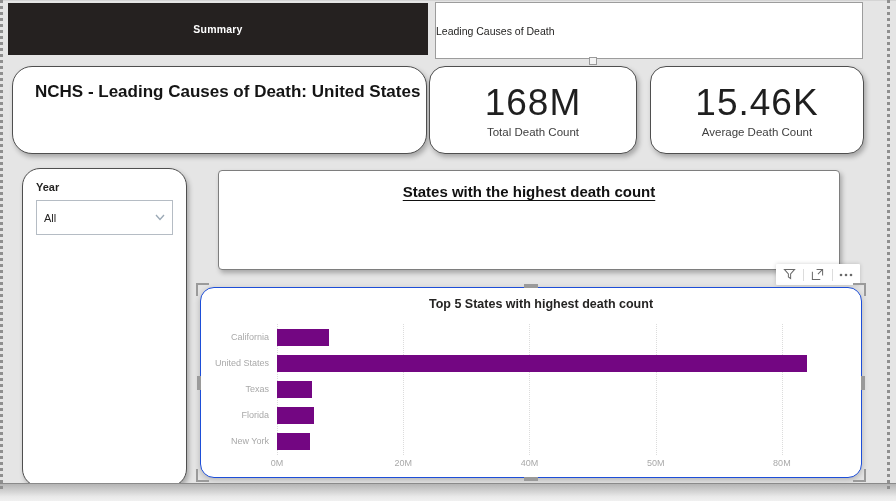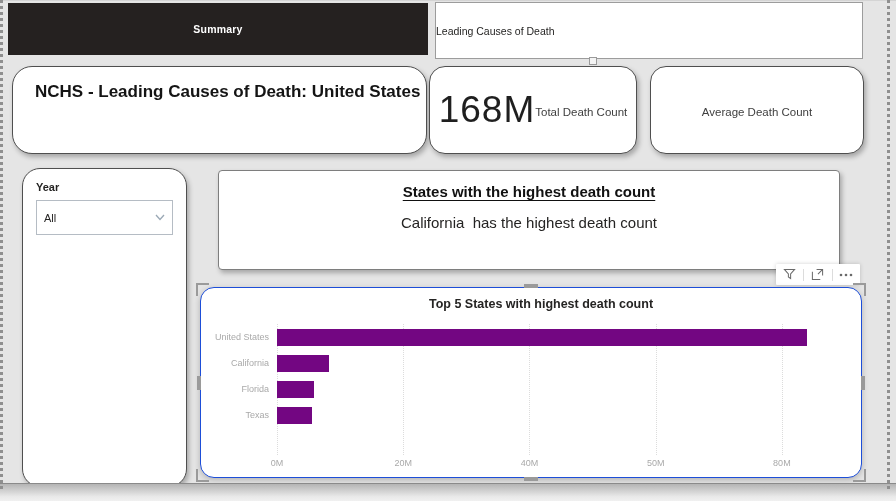--- a/index.html
+++ b/index.html
@@ -25,21 +25,21 @@
   .tab-light{position:absolute;left:435px;top:2px;width:426px;height:55px;background:#ffffff;
              border:1px solid #9c9c9c;display:flex;align-items:center;justify-content:flex-start;cursor:pointer;}
   .tab-light span{color:#252423;font-size:10.5px;}
   .tab-handle{position:absolute;left:589px;top:57px;width:6px;height:6px;background:#f4f4f4;border:1px solid #9a9a9a;}
 
   
   .card{position:absolute;background:#ffffff;border:1px solid #4f4f4f;
         box-shadow:2px 3px 5px rgba(0,0,0,.28);}
   .title-card{left:12px;top:66px;width:413px;height:86px;border-radius:20px;}
   .title-card h1{margin:15px 0 0 22px;font-size:17px;font-weight:700;color:#141414;}
-  .kpi-card{top:66px;height:86px;border-radius:16px;display:flex;
+  .kpi-card{top:66px;height:86px;border-radius:16px;display:flex;flex-direction:column;
             align-items:center;justify-content:center;}
   .kpi-1{left:429px;width:206px;}
   .kpi-2{left:650px;width:212px;}
   .kpi-value{font-size:37px;font-weight:400;letter-spacing:1px;color:#1f1f1f;line-height:40px;}
   .kpi-label{font-size:11.5px;color:#404040;margin-top:3px;}
 
   .slicer-card{left:22px;top:168px;width:163px;height:317px;border-radius:18px;padding:0;}
   .slicer-inner{padding:12px 13px;}
   .slicer-title{font-size:11px;font-weight:700;color:#252423;margin-bottom:7px;}
   .dropdown{height:19px;border:1px solid #b5bcc4;background:#fff;display:flex;align-items:center;
@@ -105,38 +105,38 @@
 
   <div class="card title-card">
     <h1>NCHS - Leading Causes of Death: United States</h1>
   </div>
 
   <div class="card kpi-card kpi-1">
     <div class="kpi-value">168M</div>
     <div class="kpi-label">Total Death Count</div>
   </div>
   <div class="card kpi-card kpi-2">
+    <div class="kpi-value">15.46K</div>
     <div class="kpi-label">Average Death Count</div>
   </div>
 
   <div class="card slicer-card">
     <div class="slicer-inner">
       <div class="slicer-title">Year</div>
       <div class="dropdown">
         <span class="dropdown-value">All</span>
         <svg class="chevron" viewBox="0 0 10 7">
           <path d="M1 1 L5 5.5 L9 1" fill="none" stroke="#9aa8b5" stroke-width="1.3"></path>
         </svg>
       </div>
     </div>
   </div>
 
   <div class="card text-card">
     <div class="insight-heading">States with the highest death count</div>
-    <div class="insight-body">California  has the highest death count</div>
   </div>
 
   <div class="chart-wrap">
 
     <div class="visual-toolbar">
       <span class="vt-icon">
         <svg width="13" height="13" viewBox="0 0 14 14">
           <path d="M1.5 1.5 h11 l-4.3 5 v4.8 l-2.4 -1.6 v-3.2 z" fill="none" stroke="#6a6a6a" stroke-width="1.1"></path>
         </svg>
       </span>
@@ -162,41 +162,47 @@
       <div class="plot">
         <div class="grid-layer">
             <div class="grid-line" style="left: 0%;"></div>
             <div class="grid-line" style="left: 22.2222%;"></div>
             <div class="grid-line" style="left: 44.4444%;"></div>
             <div class="grid-line" style="left: 66.6667%;"></div>
             <div class="grid-line" style="left: 88.8889%;"></div>
           </div>
         <div class="plot-rows">
             <div class="crow">
+              <div class="row-label">California</div>
+              <div class="bar-track">
+                <div class="bar" style="width: 9.11111%; background: rgb(115, 6, 130);"></div>
+              </div>
+            </div>
+            <div class="crow">
               <div class="row-label">United States</div>
               <div class="bar-track">
                 <div class="bar" style="width: 93.3333%; background: rgb(115, 6, 130);"></div>
               </div>
             </div>
             <div class="crow">
-              <div class="row-label">California</div>
-              <div class="bar-track">
-                <div class="bar" style="width: 9.11111%; background: rgb(115, 6, 130);"></div>
+              <div class="row-label">Texas</div>
+              <div class="bar-track">
+                <div class="bar" style="width: 6.22222%; background: rgb(115, 6, 130);"></div>
               </div>
             </div>
             <div class="crow">
               <div class="row-label">Florida</div>
               <div class="bar-track">
                 <div class="bar" style="width: 6.55556%; background: rgb(115, 6, 130);"></div>
               </div>
             </div>
             <div class="crow">
-              <div class="row-label">Texas</div>
-              <div class="bar-track">
-                <div class="bar" style="width: 6.22222%; background: rgb(115, 6, 130);"></div>
+              <div class="row-label">New York</div>
+              <div class="bar-track">
+                <div class="bar" style="width: 5.77778%; background: rgb(115, 6, 130);"></div>
               </div>
             </div>
           </div>
         <div class="axis-layer">
             <div class="axis-label" style="left: 0%;">0M</div>
             <div class="axis-label" style="left: 22.2222%;">20M</div>
             <div class="axis-label" style="left: 44.4444%;">40M</div>
             <div class="axis-label" style="left: 66.6667%;">50M</div>
             <div class="axis-label" style="left: 88.8889%;">80M</div>
           </div>

